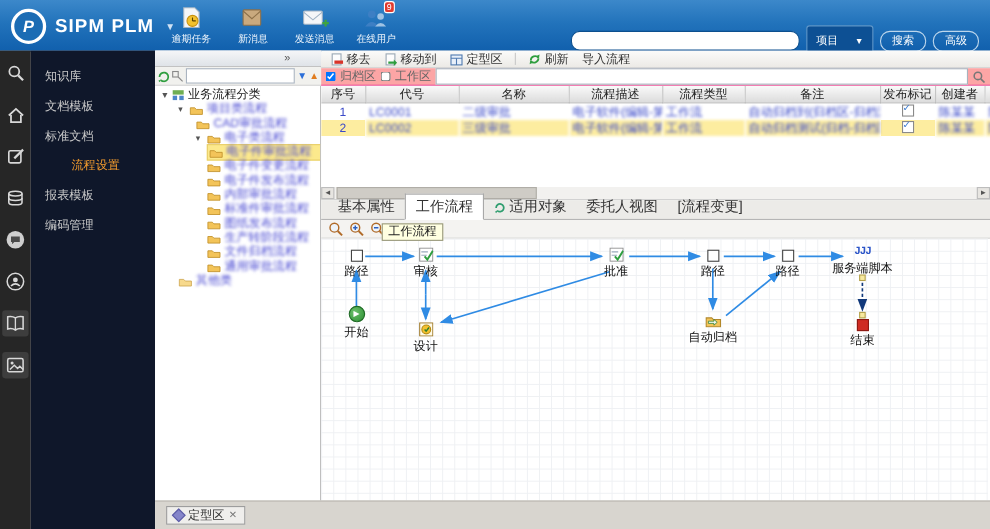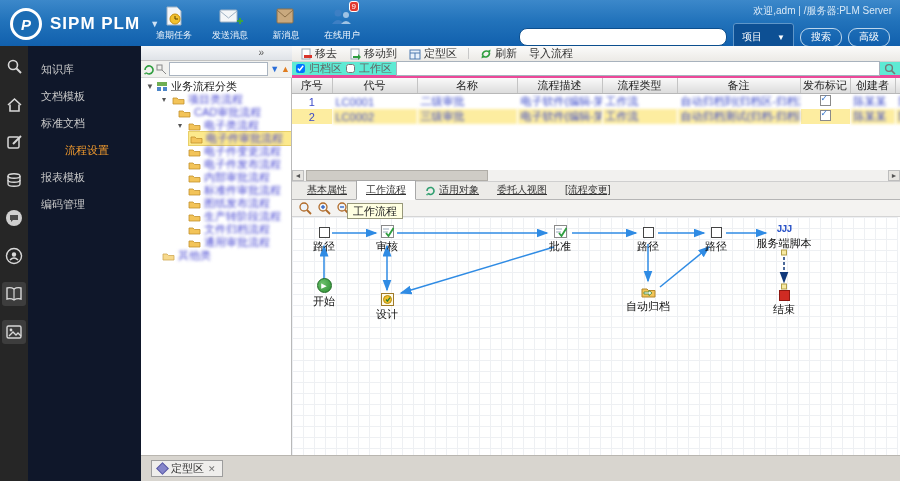--- a/index.html
+++ b/index.html
@@ -45,42 +45,42 @@
   .titem .lbl{color:#4747d2;}
   .titem .sel-bg{background:#fce98c;border:1px solid #e8cf6a;display:flex;align-items:center;gap:3px;padding:0 14px 0 1px;}
   .troot{color:#222;}
   .exp{color:#555;font-size:8px;width:7px;display:inline-block;}
   .ind1{padding-left:5px;} .ind2{padding-left:21px;} .ind3{padding-left:37px;} .ind4{padding-left:47px;}
 
   
   #mtool{left:292px;top:46px;width:608px;height:16px;background:linear-gradient(#fbfbfa,#eceae6);border-bottom:1px solid #d2d2d2;display:flex;align-items:center;gap:4px;padding-left:4px;box-sizing:border-box;color:#333;}
   .tbtn{display:flex;align-items:center;gap:3px;padding:0 4px;cursor:pointer;font-size:11px;}
   .vsep{width:1px;height:11px;background:#c8c8c8;margin:0 3px;}
-  #filtrow{left:292px;top:62px;width:608px;height:16px;background:#5eead4;border-bottom:3px solid #ec4899;display:flex;align-items:center;gap:4px;padding:0 4px;box-sizing:border-box;color:#666;}
+  #filtrow{left:292px;top:62px;width:608px;height:16px;background:#fca5a5;border-bottom:1px solid #ec4899;display:flex;align-items:center;gap:4px;padding:0 4px;box-sizing:border-box;color:#666;}
   #filtrow input[type=text]{flex:1;height:11px;border:1px solid #a8b2bd;font-size:9px;}
   .cb{width:9px;height:9px;margin:0;}
 
   
   #tblwrap{left:292px;top:78px;width:608px;height:92px;background:#fff;overflow:hidden;border-bottom:1px solid #d0d0d0;}
   table.grid{border-collapse:collapse;table-layout:fixed;width:648px;font-size:11px;}
   table.grid th{background:linear-gradient(#fafafa,#dcdcdc);border-right:1px solid #c4c4c4;border-bottom:1px solid #b8b8b8;font-weight:normal;color:#222;height:15px;padding:0;overflow:hidden;white-space:nowrap;}
   table.grid td{height:14px;padding:0 3px;color:#3a49c8;white-space:nowrap;overflow:hidden;border-right:1px solid transparent;}
   tr.rsel td{background:#fdeda0;}
   td.seq{color:#2b3db0;text-align:center;}
   .flagico{display:inline-block;width:9px;height:9px;border:1px solid #8a8a8a;background:#fff;position:relative;}
   .flagico:after{content:"✓";position:absolute;left:0px;top:-3px;color:#3a7ad0;font-size:9px;}
 
   
   #hscroll{left:292px;top:170px;width:608px;height:12px;background:#f2f1ef;border-bottom:1px solid #cfcfcf;display:flex;align-items:center;box-sizing:border-box;}
   .scbtn{width:12px;height:11px;background:#e7e5e1;border:1px solid #bdbdbd;box-sizing:border-box;font-size:7px;color:#555;display:flex;align-items:center;justify-content:center;cursor:pointer;}
   #hthumb{width:180px;height:9px;background:#cfccc6;border:1px solid #b0ada7;margin-left:2px;}
 
   
   #tabbar{left:292px;top:182px;width:608px;height:18px;background:#ecebe8;border-bottom:1px solid #b5b5b5;display:flex;align-items:flex-end;padding-left:6px;box-sizing:border-box;color:#333;}
-  .tab{padding:2px 9px;cursor:pointer;font-size:10px;display:flex;align-items:center;gap:3px;text-decoration:underline;}
+  .tab{padding:2px 9px;cursor:pointer;font-size:13px;display:flex;align-items:center;gap:3px;}
   .tab.on{background:#fff;border:1px solid #a8a8a8;border-bottom:1px solid #fff;margin-bottom:-1px;}
   
   #zoombar{left:292px;top:200px;width:608px;height:17px;background:#f4f3f1;border-bottom:1px solid #d5d5d5;display:flex;align-items:center;gap:5px;padding-left:6px;box-sizing:border-box;}
   #tooltip{left:347px;top:203px;background:#ffffe1;border:1px solid #97977a;padding:0px 5px;font-size:11px;color:#222;height:14px;line-height:14px;z-index:9;}
 
   
   #canvas{left:292px;top:217px;width:606px;height:238px;background-color:#fff;
     background-image:linear-gradient(#eef0f3 1px,transparent 1px),linear-gradient(90deg,#eef0f3 1px,transparent 1px);
     background-size:11px 11px;overflow:hidden;}
   .fnode{position:absolute;width:60px;display:flex;flex-direction:column;align-items:center;font-size:11px;color:#111;gap:1px;}
@@ -116,52 +116,51 @@
               <circle cx="14" cy="14" r="5" fill="#f2c12e" stroke="#c79110"></circle>
               <line x1="14" y1="14" x2="14" y2="11" stroke="#5a4200"></line>
               <line x1="14" y1="14" x2="17" y2="14" stroke="#5a4200"></line>
             </svg>
         </span>
         <span>逾期任务</span>
       </div>
       <div class="navitem">
         <span class="nicon-box">
           <svg width="26" height="22">
+              <rect x="4" y="4" width="16" height="14" rx="1" fill="#c9a97e" stroke="#8d7049"></rect>
+              <path d="M4 5 l8 7 l8 -7" fill="none" stroke="#8d7049"></path>
+            </svg>
+        </span>
+        <span>新消息</span>
+      </div>
+      <div class="navitem">
+        <span class="nicon-box">
+          <svg width="26" height="22">
               <rect x="3" y="5" width="17" height="12" rx="1" fill="#f4f6f8" stroke="#9fb2c4"></rect>
               <path d="M3 6 l8.5 7 L20 6" fill="none" stroke="#9fb2c4"></path>
               <line x1="20" y1="16" x2="26" y2="16" stroke="#3fa43f" stroke-width="2"></line>
               <line x1="23" y1="13" x2="23" y2="19" stroke="#3fa43f" stroke-width="2"></line>
             </svg>
         </span>
         <span>发送消息</span>
-      </div>
-      <div class="navitem">
-        <span class="nicon-box">
-          <svg width="26" height="22">
-              <rect x="4" y="4" width="16" height="14" rx="1" fill="#c9a97e" stroke="#8d7049"></rect>
-              <path d="M4 5 l8 7 l8 -7" fill="none" stroke="#8d7049"></path>
-            </svg>
-        </span>
-        <span>新消息</span>
       </div>
       <div class="navitem">
         <span class="nicon-box">
           <svg width="26" height="22">
               <circle cx="9" cy="8" r="3.5" fill="#3d7fc4"></circle>
               <path d="M3 19 q6 -8 12 0 z" fill="#3d7fc4"></path>
               <circle cx="17" cy="10" r="3" fill="#9fc3e4"></circle>
               <path d="M12 19 q5 -6 10 0 z" fill="#9fc3e4"></path>
             </svg>
           <span class="badge">9</span>
         </span>
         <span>在线用户</span>
       </div>
     </div>
 
-    <div id="welcome" class="abs">欢迎,adm | /服务器:PLM Server</div>
 
     <div id="srchrow" class="abs">
       <input type="text" value="" style="">
       <span id="scopebtn">
         <span>项目</span>
         <span style="font-size:8px">▼</span>
       </span>
       <span class="pillbtn">搜索</span>
       <span class="pillbtn">高级</span>
     </div>

